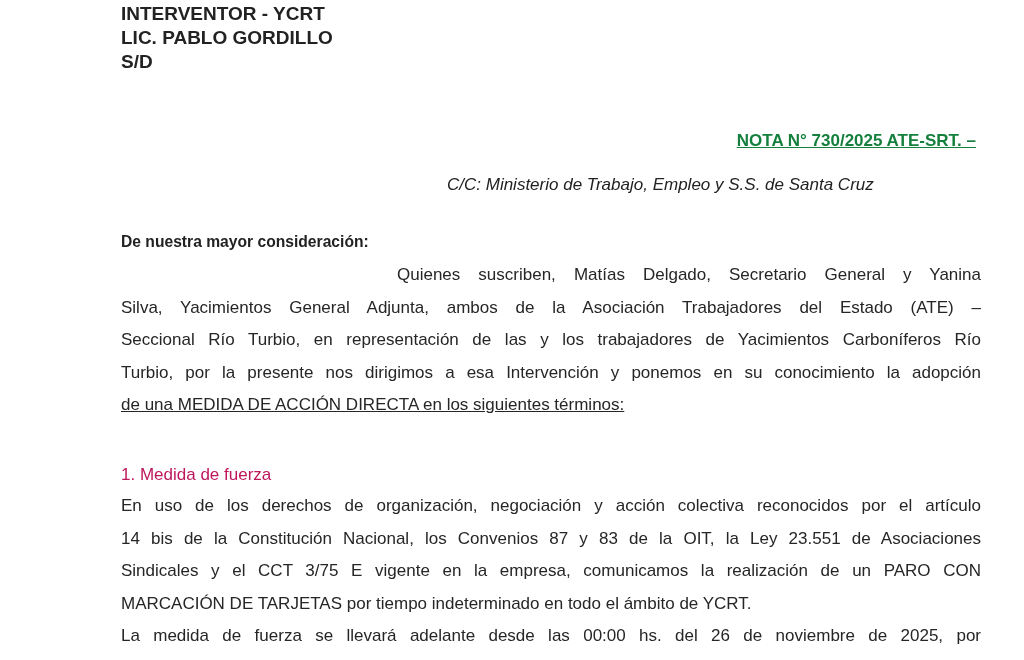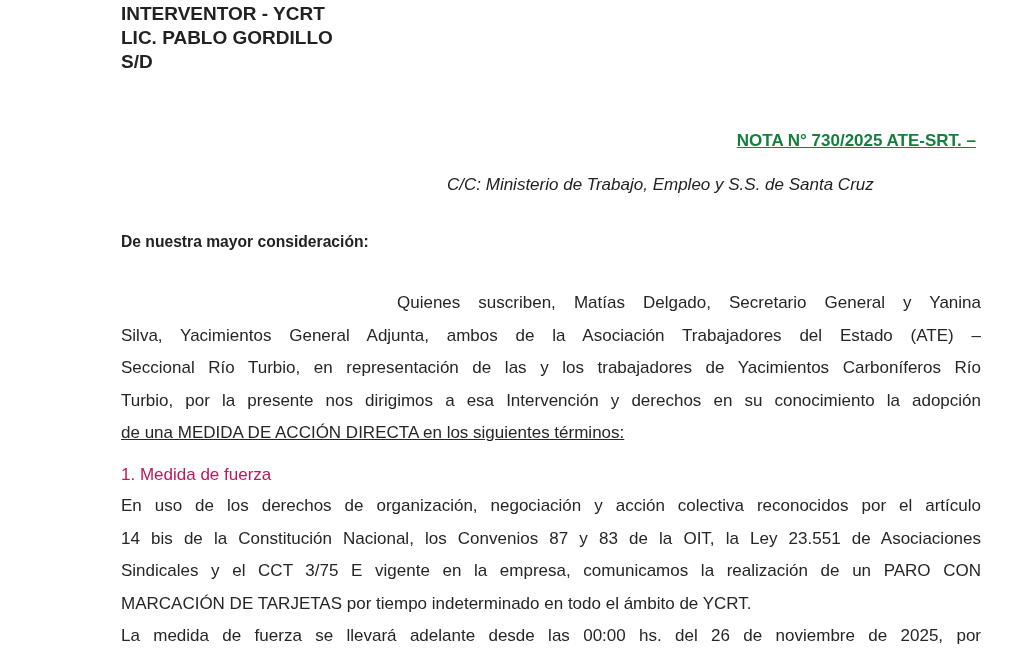--- a/index.html
+++ b/index.html
@@ -26,21 +26,21 @@
     font-weight: bold; font-size: 17px; color: #222; white-space: nowrap;
     transform: scaleX(0.92); transform-origin: left center;
   }
   .body-text {
     position: absolute; left: 121px; width: 860px;
     font-size: 17px; line-height: 32.5px; color: #262626;
   }
   .para1 { top: 259px; text-align: justify; }
   .para1 .line { display: block; text-align: justify; text-align-last: justify; white-space: nowrap; }
   .para1 .line.last { text-align-last: left; text-decoration: underline; }
-  .para1 .indent { padding-left: 276px; margin-top: 28px; }
+  .para1 .indent { padding-left: 276px; }
   .section-title { position: absolute; left: 121px; top: 465px; font-size: 17px; color: #be185d; white-space: nowrap; }
   .para2 { top: 490px; }
   .para2 .line { display: block; text-align: justify; text-align-last: justify; white-space: nowrap; }
   .para2 .line.last { text-align-last: left; }
 </style>
 </head>
 <body>
 
 <div class="page">
 
@@ -52,21 +52,21 @@
 
   <div class="nota">NOTA N° 730/2025 ATE-SRT. –</div>
   <div class="cc">C/C: Ministerio de Trabajo, Empleo y S.S. de Santa Cruz</div>
 
   <div class="salutation">De nuestra mayor consideración:</div>
 
   <div class="body-text para1">
     <span class="line indent">Quienes suscriben, Matías Delgado, Secretario General y Yanina</span>
     <span class="line">Silva, Yacimientos General Adjunta, ambos de la Asociación Trabajadores del Estado (ATE) –</span>
     <span class="line">Seccional Río Turbio, en representación de las y los trabajadores de Yacimientos Carboníferos Río</span>
-    <span class="line">Turbio, por la presente nos dirigimos a esa Intervención y derechos en su conocimiento la adopción</span>
+    <span class="line">Turbio, por la presente nos dirigimos a esa Intervención y ponemos en su conocimiento la adopción</span>
     <span class="line last">de una MEDIDA DE ACCIÓN DIRECTA en los siguientes términos:</span>
   </div>
 
   <div class="section-title">1. Medida de fuerza</div>
 
   <div class="body-text para2">
     <span class="line">En uso de los derechos de organización, negociación y acción colectiva reconocidos por el artículo</span>
     <span class="line">14 bis de la Constitución Nacional, los Convenios 87 y 83 de la OIT, la Ley 23.551 de Asociaciones</span>
     <span class="line">Sindicales y el CCT 3/75 E vigente en la empresa, comunicamos la realización de un PARO CON</span>
     <span class="line last">MARCACIÓN DE TARJETAS por tiempo indeterminado en todo el ámbito de YCRT.</span>

